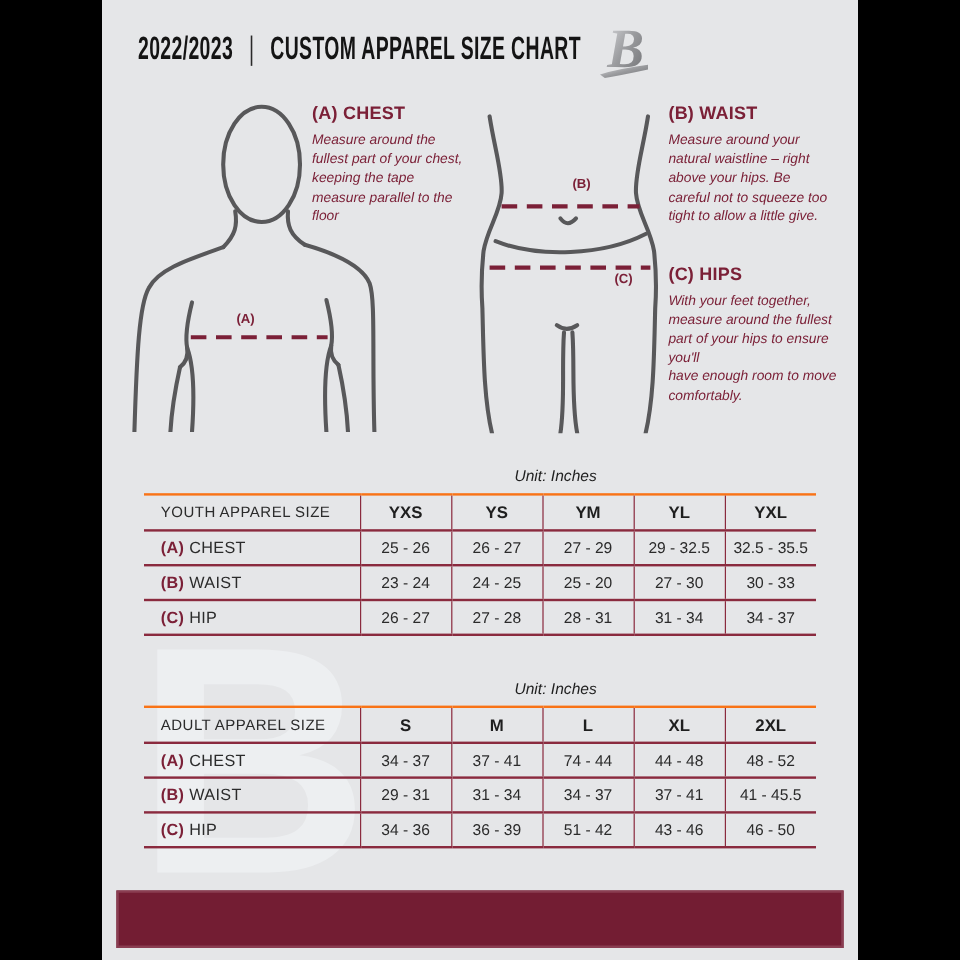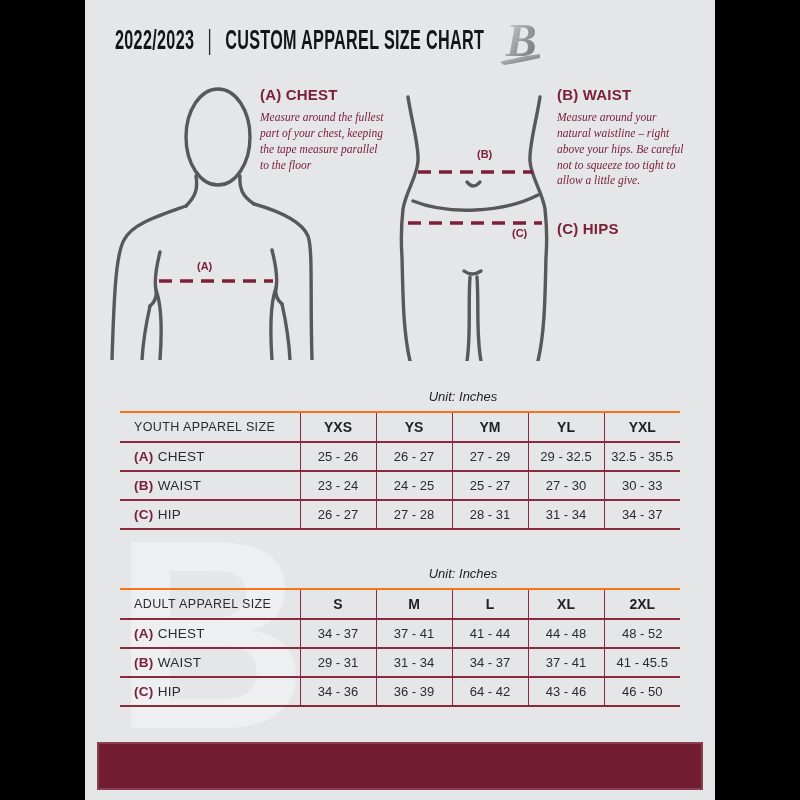--- a/index.html
+++ b/index.html
@@ -12,21 +12,21 @@
              color:#141414;letter-spacing:.5px;white-space:nowrap;
              transform:scaleX(.60);transform-origin:left top;}
   .doc-title .divider{font-weight:300;margin:0 14px;color:#2a2a2a;}
   .logo{position:absolute;left:412px;top:16px;}
   .brand{position:absolute;left:468px;top:32px;font-size:16px;font-weight:bold;
          letter-spacing:5.5px;color:#1b1b1b;white-space:nowrap;}
 
   
   .inst-heading{position:absolute;font-size:15px;font-weight:bold;color:#7b2037;letter-spacing:.2px;}
   .inst-body{position:absolute;font-size:11.5px;font-style:italic;color:#7b2037;
-             line-height:1.38;white-space:pre-line;font-family:Liberation Serif, serif;}
+             line-height:1.38;white-space:pre-line;}
   .fig-marker{position:absolute;font-size:11px;font-weight:bold;color:#7b2037;}
 
   
   .fig{position:absolute;}
   .outline{fill:none;stroke:#58585a;stroke-width:3.4;stroke-linecap:round;}
   .dashline{fill:none;stroke:#7b2037;stroke-width:3.4;stroke-dasharray:13 8;}
 
   
   .section-title{position:absolute;left:0;width:630px;text-align:center;font-size:13.5px;
                  font-weight:bold;color:#1f1f1f;letter-spacing:.4px;z-index:2;}
@@ -113,20 +113,22 @@
     <div class="fig-marker" style="left:392px;top:148px;">(B)</div>
     <div class="fig-marker" style="left:427px;top:227px;">(C)</div>
 
     <div class="inst-heading" style="left:175px;top:86px;">(A) CHEST</div>
     <div class="inst-body" style="left:175px;top:110px;width:128px;">Measure around the fullest part of your chest, keeping the tape measure parallel to the floor</div>
 
     <div class="inst-heading" style="left:472px;top:86px;">(B) WAIST</div>
     <div class="inst-body" style="left:472px;top:110px;width:136px;">Measure around your natural waistline – right above your hips. Be careful not to squeeze too tight to allow a little give.</div>
 
     <div class="inst-heading" style="left:472px;top:220px;">(C) HIPS</div>
+    <div class="inst-body" style="left:472px;top:244px;width:142px;">With your feet together, measure around the fullest part of your hips to ensure you'll
+have enough room to move comfortably.</div>
 
     <div class="section-unit" style="top:389px;">Unit: Inches</div>
 
     <table class="size-table" style="top:411px;">
       <colgroup>
           <col style="width:180px">
           <col style="width:76px">
           <col style="width:76px">
           <col style="width:76px">
           <col style="width:76px">
@@ -152,21 +154,21 @@
           <td class="value">27 - 29</td>
           <td class="value">29 - 32.5</td>
           <td class="value">32.5 - 35.5</td>
         </tr>
         <tr>
           <td class="row-label">
             <span class="prefix">(B)</span><span>WAIST</span>
           </td>
           <td class="value">23 - 24</td>
           <td class="value">24 - 25</td>
-          <td class="value">25 - 27</td>
+          <td class="value">25 - 20</td>
           <td class="value">27 - 30</td>
           <td class="value">30 - 33</td>
         </tr>
         <tr>
           <td class="row-label">
             <span class="prefix">(C)</span><span>HIP</span>
           </td>
           <td class="value">26 - 27</td>
           <td class="value">27 - 28</td>
           <td class="value">28 - 31</td>
@@ -197,41 +199,41 @@
           <th class="size-col">2XL</th>
         </tr>
       </thead>
       <tbody>
         <tr>
           <td class="row-label">
             <span class="prefix">(A)</span><span>CHEST</span>
           </td>
           <td class="value">34 - 37</td>
           <td class="value">37 - 41</td>
-          <td class="value">41 - 44</td>
+          <td class="value">74 - 44</td>
           <td class="value">44 - 48</td>
           <td class="value">48 - 52</td>
         </tr>
         <tr>
           <td class="row-label">
             <span class="prefix">(B)</span><span>WAIST</span>
           </td>
           <td class="value">29 - 31</td>
           <td class="value">31 - 34</td>
           <td class="value">34 - 37</td>
           <td class="value">37 - 41</td>
           <td class="value">41 - 45.5</td>
         </tr>
         <tr>
           <td class="row-label">
             <span class="prefix">(C)</span><span>HIP</span>
           </td>
           <td class="value">34 - 36</td>
           <td class="value">36 - 39</td>
-          <td class="value">64 - 42</td>
+          <td class="value">51 - 42</td>
           <td class="value">43 - 46</td>
           <td class="value">46 - 50</td>
         </tr>
       </tbody>
     </table>
 
     <div class="footer-bar"></div>
   </div>
 </div>
 

